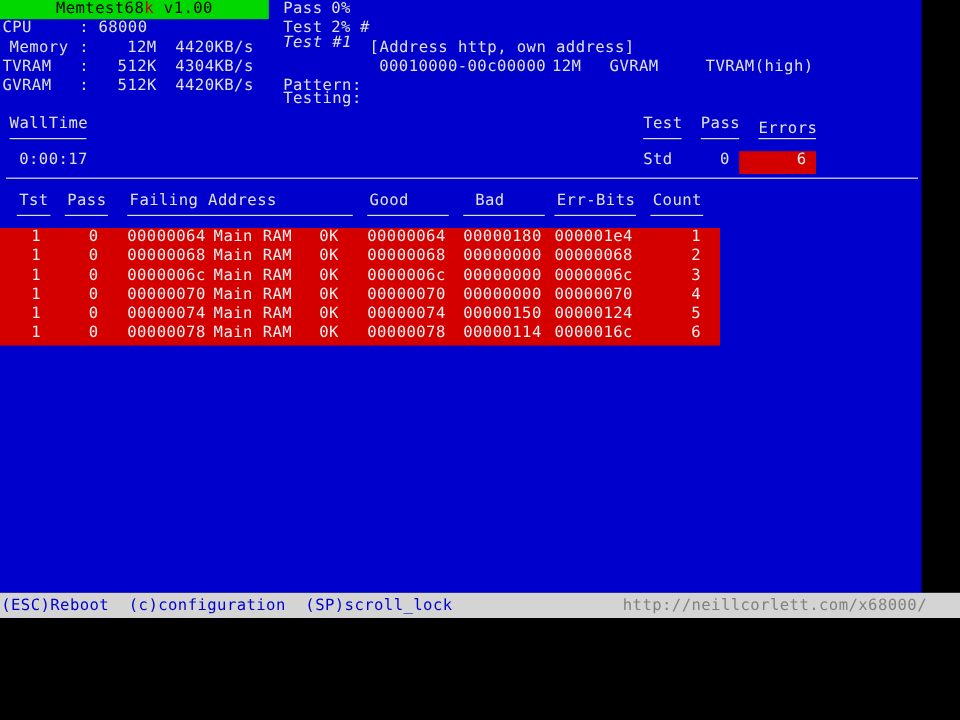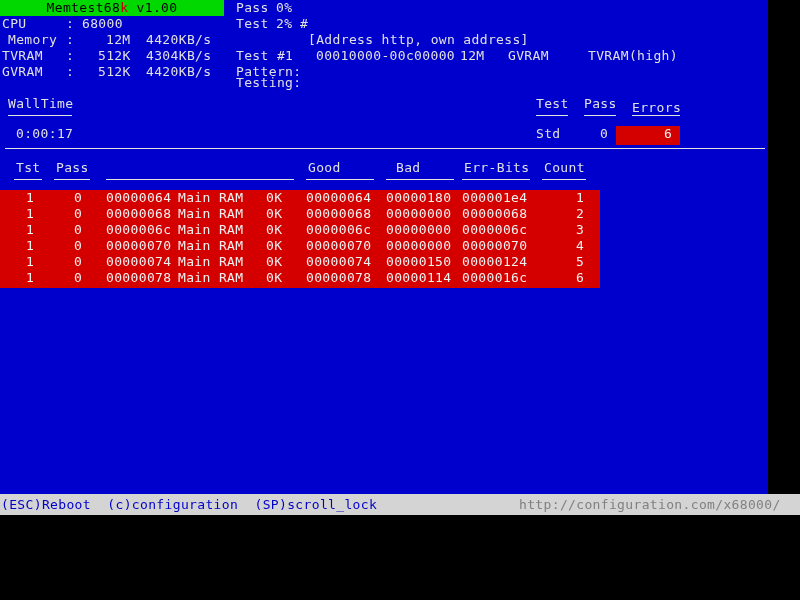--- a/index.html
+++ b/index.html
@@ -154,21 +154,21 @@
   <div class="cell" style="left:98px; top:64px;">512K</div>
   <div class="cell" style="left:146px;top:64px;">4420KB/s</div>
 
   <div class="cell" style="left:236px;top:0px;">Pass</div>
   <div class="cell" style="left:276px;top:0px;">0%</div>
 
   <div class="cell" style="left:236px;top:16px;">Test</div>
   <div class="cell" style="left:276px;top:16px;">2%</div>
   <div class="cell" style="left:300px;top:16px;">#</div>
 
-  <div class="cell" style="left:236px;top:48px;">Test #1</div>
+  <div class="cell" style="left:236px;top:28px;font-style:italic;">Test #1</div>
   <div class="cell" style="left:308px;top:32px;">[Address http, own address]</div>
 
   <div class="cell" style="left:236px;top:48px;margin-top:27px;">Testing:</div>
   <div class="cell" style="left:316px;top:48px;">00010000-00c00000</div>
   <div class="cell" style="left:460px;top:48px;">12M</div>
   <div class="cell" style="left:508px;top:48px;">GVRAM</div>
   <div class="cell" style="left:588px;top:48px;">TVRAM(high)</div>
 
   <div class="cell" style="left:236px;top:64px;">Pattern:</div>
   <div class="cell" style="left:316px;top:64px;"></div>
@@ -193,20 +193,21 @@
   <div class="cell" style="left:664px;top:126px;color:#f0f0f0;">6</div>
 
   <div class="rule" style="left:5px; top:148px; width:760px;"></div>
 
   <div class="cell" style="left:16px; top:160px;">Tst</div>
   <div class="rule" style="left:14px; top:179px; width:28px;"></div>
 
   <div class="cell" style="left:56px; top:160px;">Pass</div>
   <div class="rule" style="left:54px; top:179px; width:36px;"></div>
 
+  <div class="cell" style="left:108px;top:160px;">Failing Address</div>
   <div class="rule" style="left:106px;top:179px; width:188px;"></div>
 
   <div class="cell" style="left:308px;top:160px;">Good</div>
   <div class="rule" style="left:306px;top:179px; width:68px;"></div>
 
   <div class="cell" style="left:396px;top:160px;">Bad</div>
   <div class="rule" style="left:386px;top:179px; width:68px;"></div>
 
   <div class="cell" style="left:464px;top:160px;">Err-Bits</div>
   <div class="rule" style="left:462px;top:179px; width:68px;"></div>
@@ -285,15 +286,15 @@
       <div class="cell" style="left:306px;top:80px;">00000078</div>
       <div class="cell" style="left:386px;top:80px;">00000114</div>
       <div class="cell" style="left:462px;top:80px;">0000016c</div>
       <div class="cell" style="left:576px;top:80px;">6</div>
     </div>
 
   </div>
 
   <div class="statusbar"></div>
   <div class="status-keys">(ESC)Reboot  (c)configuration  (SP)scroll_lock</div>
-  <div class="status-url">http://configuration.com/x68000/</div>
+  <div class="status-url">http://neillcorlett.com/x68000/</div>
 
 </div>
 
 </body></html>

